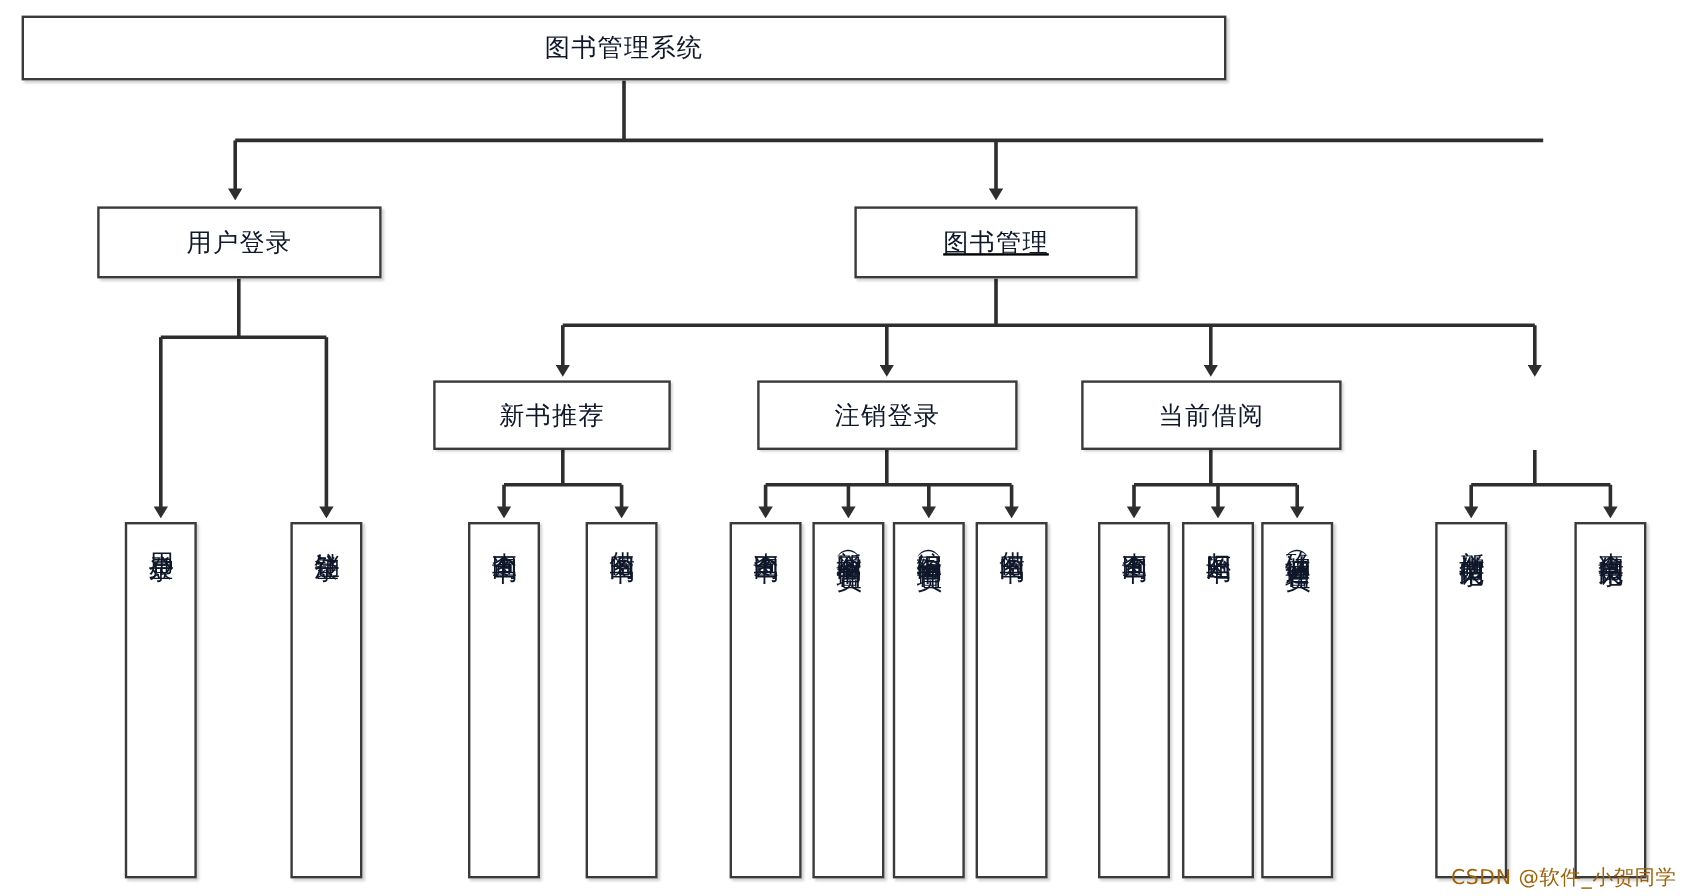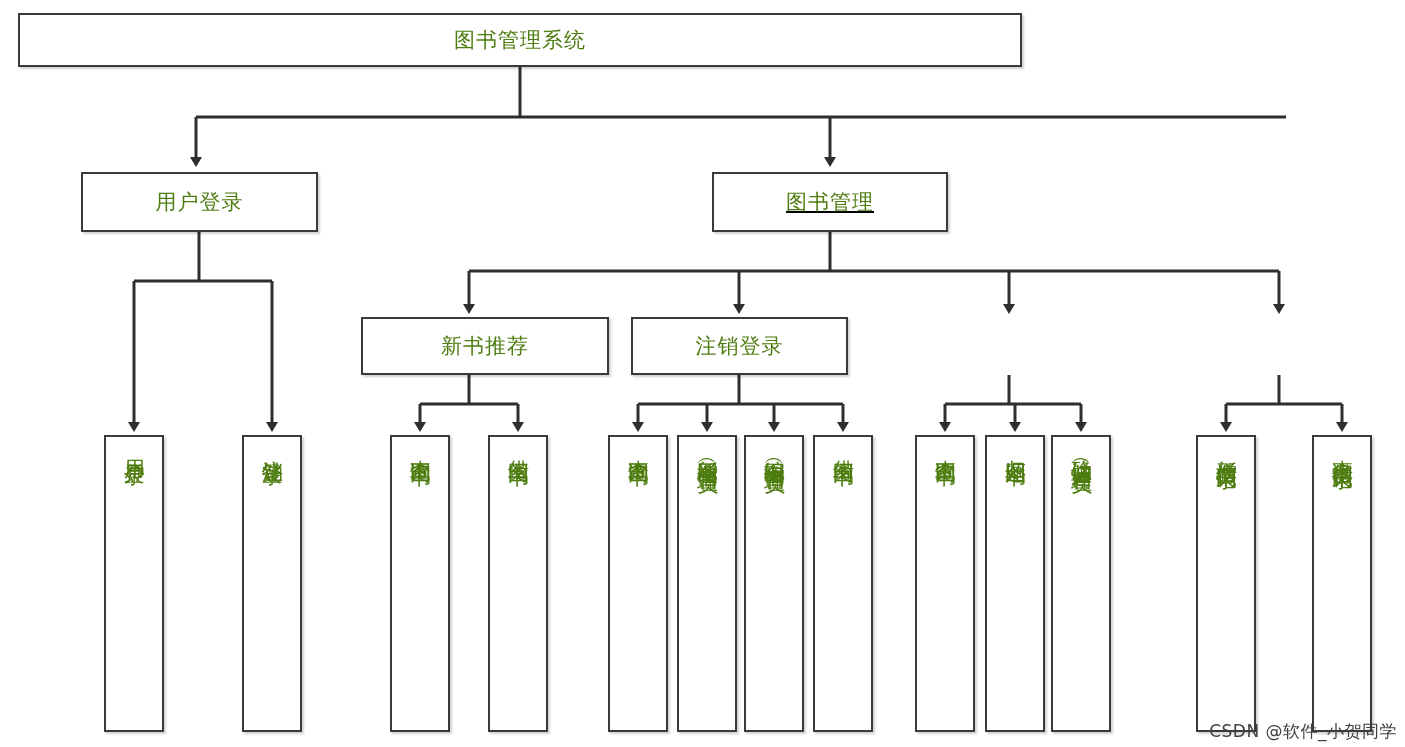--- a/index.html
+++ b/index.html
@@ -30,21 +30,21 @@
     box-sizing: border-box;
     background: #ffffff;
     border: 2.5px solid #3a3a3a;
     display: flex;
     align-items: center;
     justify-content: center;
     box-shadow: 2px 2px 2px rgba(0,0,0,0.18);
   }
   .node .label {
     font-size: 21px;
-    color: #4d7c0f;
+    color: #0f172a;
     line-height: 1.25;
     letter-spacing: 1px;
     text-align: center;
     white-space: nowrap;
   }
   .node.vertical {
     align-items: flex-start;
     padding-top: 6px;
   }
   .node.vertical .label {
@@ -53,21 +53,21 @@
     font-size: 21px;
     letter-spacing: 2px;
     line-height: 1;
     white-space: nowrap;
   }
   .watermark {
     position: absolute;
     right: 8px;
     bottom: 4px;
     font-size: 17px;
-    color: #404040;
+    color: #a16207;
     letter-spacing: 0.5px;
     white-space: nowrap;
   }
 </style>
 </head>
 <body>
 
 <div id="canvas">
 
   <svg class="edges" viewBox="0 0 1405 747" xmlns="http://www.w3.org/2000/svg">
@@ -125,25 +125,28 @@
     <span class="label">图书管理系统</span>
   </div>
 
   <div class="node" style="left:81px; top:172px; width:237px; height:60px;">
     <span class="label">用户登录</span>
   </div>
   <div class="node" style="left:712px; top:172px; width:236px; height:60px;text-decoration:underline;">
     <span class="label">图书管理</span>
   </div>
 
-  <div class="node" style="left:361px; top:317px; width:248px; height:58px;">
+  <div class="node" style="left:361px; top:317px; width:198px; height:58px;">
     <span class="label">新书推荐</span>
   </div>
   <div class="node" style="left:631px; top:317px; width:217px; height:58px;">
     <span class="label">注销登录</span>
+  </div>
+  <div class="node" style="left:901px; top:317px; width:217px; height:58px;">
+    <span class="label">当前借阅</span>
   </div>
 
   <div class="node vertical" style="left:104px; top:435px; width:60px; height:297px;">
     <span class="label">用户登录</span>
   </div>
   <div class="node vertical" style="left:242px; top:435px; width:60px; height:297px;">
     <span class="label">注销登录</span>
   </div>
 
   <div class="node vertical" style="left:390px; top:435px; width:60px; height:297px;">

